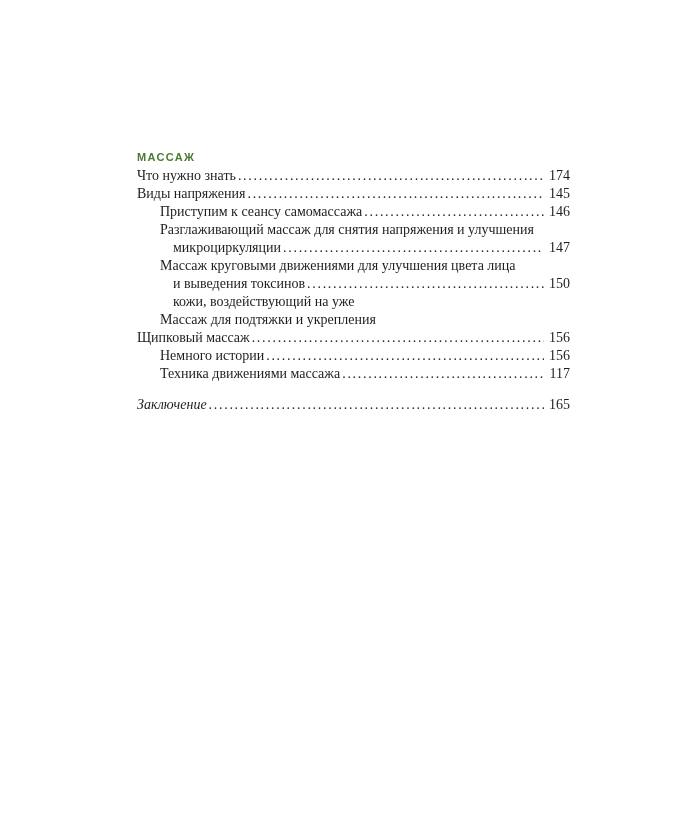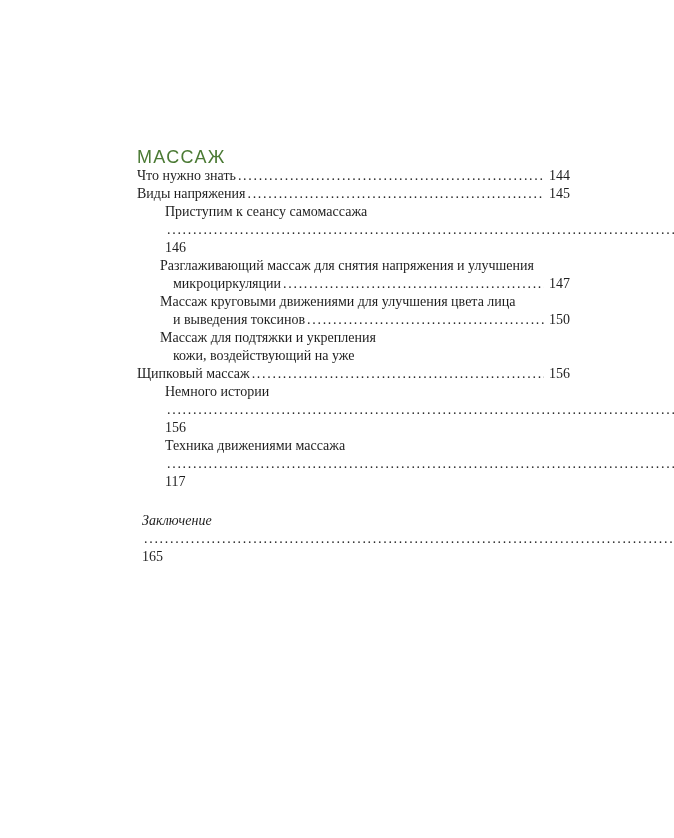--- a/index.html
+++ b/index.html
@@ -19,77 +19,76 @@
   .toc {
     position: absolute;
     left: 137px;
     top: 148px;
     width: 433px;
     font-size: 14px;
     line-height: 18px;
   }
   .toc-header {
     font-family: "Liberation Sans", sans-serif;
-    font-weight: normal;
-    font-size: 18px;
+    font-weight: bold;
+    font-size: 11px;
     letter-spacing: 1.3px;
     color: var(--accent-green, #4b7a34);
     line-height: 18px;
     margin-bottom: 1px;
   }
   .toc-line {
     display: flex;
     align-items: baseline;
     line-height: 18px;
     white-space: nowrap;
   }
   .toc-line .t {
     white-space: nowrap;
     text-align: center;
   }
   .ind0 { padding-left: 0; }
-  .ind1 { padding-left: 23px; flex-direction: column; }
+  .ind1 { padding-left: 23px; }
   .ind2 { padding-left: 36px; }
   .dots {
     flex: 1 1 auto;
     overflow: hidden;
     white-space: nowrap;
     min-width: 8px;
     padding-left: 2px;
   }
   .dots::after {
     content: "....................................................................................................................................................................";
     letter-spacing: 1.7px;
     color: #2a2a2a;
   }
   .pg {
     margin-left: 5px;
     white-space: nowrap;
     flex: 0 0 auto;
   }
   .conclusion-row {
-    margin-top: 21px;
-    flex-direction: column;
+    margin-top: 13px;
   }
   .conclusion-row .t {
     font-style: italic;
   }
 </style>
 </head>
 <body style="color: rgb(30, 30, 30); background: rgb(255, 255, 255);">
 
 <div class="page">
   <div class="toc">
 
     <div class="toc-header">МАССАЖ</div>
 
     <div class="toc-line ind0">
       <span class="t">Что нужно знать</span>
       <span class="dots"></span>
-      <span class="pg">144</span>
+      <span class="pg">174</span>
     </div>
 
     <div class="toc-line ind0">
       <span class="t">Виды напряжения</span>
       <span class="dots"></span>
       <span class="pg">145</span>
     </div>
 
     <div class="toc-line ind1">
       <span class="t">Приступим к сеансу самомассажа</span>
@@ -108,25 +107,25 @@
 
     <div class="toc-line ind1">
       <span class="t">Массаж круговыми движениями для улучшения цвета лица</span>
     </div>
     <div class="toc-line ind2">
       <span class="t">и выведения токсинов</span>
       <span class="dots"></span>
       <span class="pg">150</span>
     </div>
 
+    <div class="toc-line ind2">
+      <span class="t">кожи, воздействующий на уже</span>
+    </div>
     <div class="toc-line ind1">
       <span class="t">Массаж для подтяжки и укрепления</span>
-    </div>
-    <div class="toc-line ind2">
-      <span class="t">кожи, воздействующий на уже</span>
     </div>
 
 
     <div class="toc-line ind0">
       <span class="t">Щипковый массаж </span>
       <span class="dots"></span>
       <span class="pg">156</span>
     </div>
 
     <div class="toc-line ind1">

